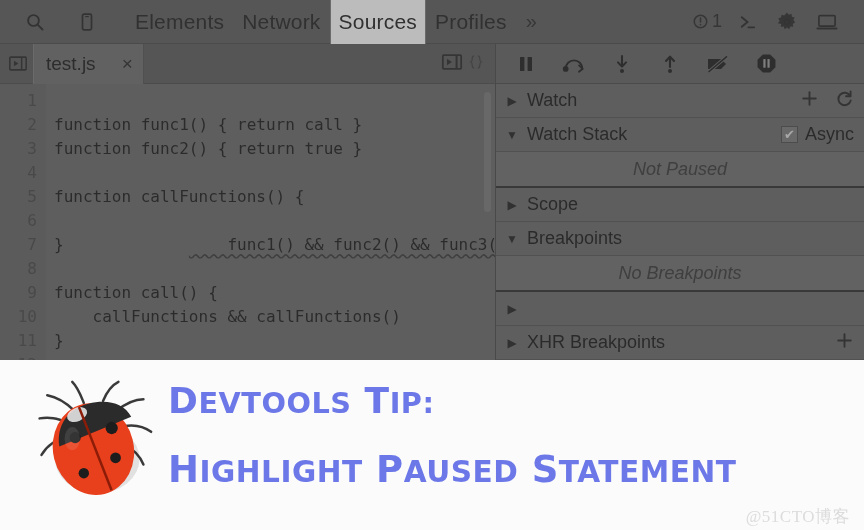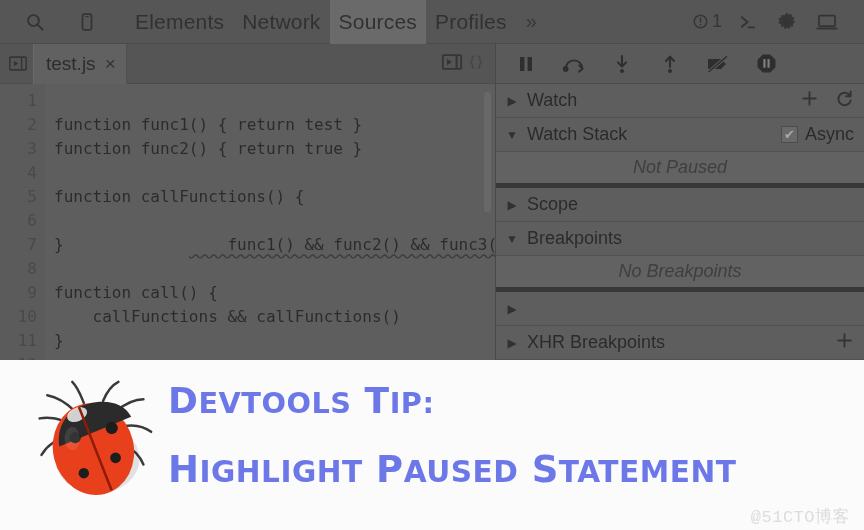--- a/index.html
+++ b/index.html
@@ -54,21 +54,21 @@
   .nav-tab {
     font-size: 21px;
     color: #262626;
     padding: 0 9px;
     height: 44px;
     line-height: 44px;
     white-space: nowrap;
     letter-spacing: .2px;
   }
   .nav-tab.active {
-    background: #3b82f6;
+    background: #fef9c3;
     box-shadow: inset 1px 0 0 #7d7d7d, inset -1px 0 0 #7d7d7d;
     text-align: center;
   }
   .nav-more { font-size: 20px; color: #2f2f2f; padding: 0 10px; }
 
   .topbar-right {
     margin-left: auto;
     display: flex;
     align-items: center;
     gap: 2px;
@@ -101,21 +101,21 @@
   }
   .nav-toggle {
     width: 30px; height: 40px;
     display: flex; align-items: center; justify-content: center;
     color: #2d2d2d;
     margin-left: 3px;
   }
   .file-tab {
     height: 40px;
     display: flex; align-items: center;
-    gap: 9px;
+    gap: 26px;
     padding: 0 11px 0 13px;
     background: #6e6e6e;
     box-shadow: inset 1px 0 0 #7b7b7b, inset -1px 0 0 #555;
     font-size: 19px;
     color: #1f1f1f;
   }
   .tab-close { font-size: 19px; color: #2b2b2b; }
   .strip-right {
     margin-left: auto;
     display: flex; align-items: center; gap: 4px;
@@ -213,21 +213,21 @@
     display: flex; align-items: center; justify-content: center;
     font-size: 13px; color: #d8d8d8;
     line-height: 1;
   }
   .chk-label { font-size: 18px; color: #1c1c1c; }
 
   .empty-row {
     height: 36px;
     display: flex; align-items: center; justify-content: center;
     background: #6f6f6f;
-    border-bottom: 5px solid #7f1d1d;
+    border-bottom: 2px solid #7f1d1d;
     font-style: italic;
     font-size: 18px;
     color: #3b3b3b;
   }
 
   
   .banner {
     position: absolute;
     left: 0; top: 360px;
     width: 864px;
@@ -256,21 +256,21 @@
   }
   .tip-line.l1 { font-size: 36px; line-height: 50px; }
   .tip-line.l2 { font-size: 37px; line-height: 54px; margin-top: 15px; }
   .sc { font-size: 0.80em; }
 
   .watermark {
     position: absolute;
     right: 14px; bottom: 8px;
     font-size: 17px;
     color: #dcdcdc;
-    font-family: Liberation Mono, monospace;
+    font-family: Liberation Serif, serif;
     letter-spacing: .5px;
   }
 </style>
 </head>
 <body>
 
 <div id="app">
 
   <div class="devtools">
 
@@ -377,21 +377,21 @@
             <div class="ln">7</div>
             <div class="ln">8</div>
             <div class="ln">9</div>
             <div class="ln">10</div>
             <div class="ln">11</div>
             <div class="ln">12</div>
           </div>
 
           <div class="code">
             <div class="cl"></div>
-            <div class="cl">function func1() { return test }</div>
+            <div class="cl">function func1() { return call }</div>
             <div class="cl">function func2() { return true }</div>
             <div class="cl"></div>
             <div class="cl">function callFunctions() {</div>
             <div class="cl">
               <span class="sq">    func1() &amp;&amp; func2() &amp;&amp; func3()</span>
             </div>
             <div class="cl">}</div>
             <div class="cl"></div>
             <div class="cl">function call() {</div>
             <div class="cl">    callFunctions &amp;&amp; callFunctions()</div>

